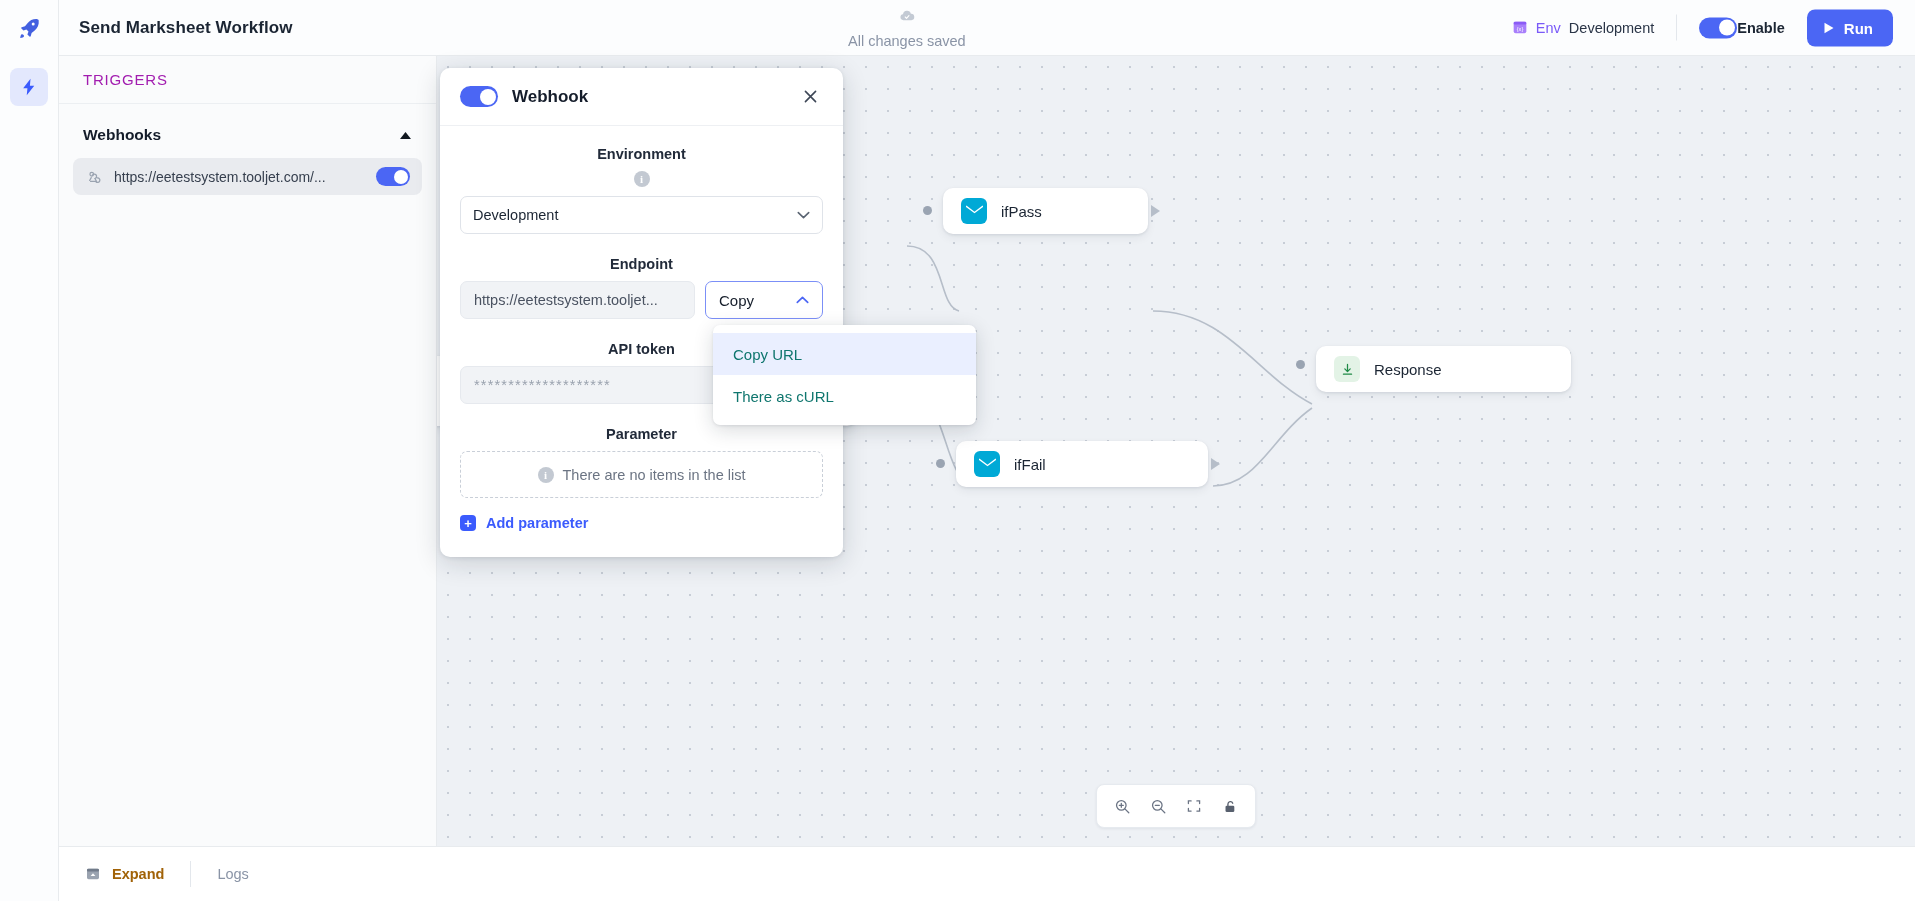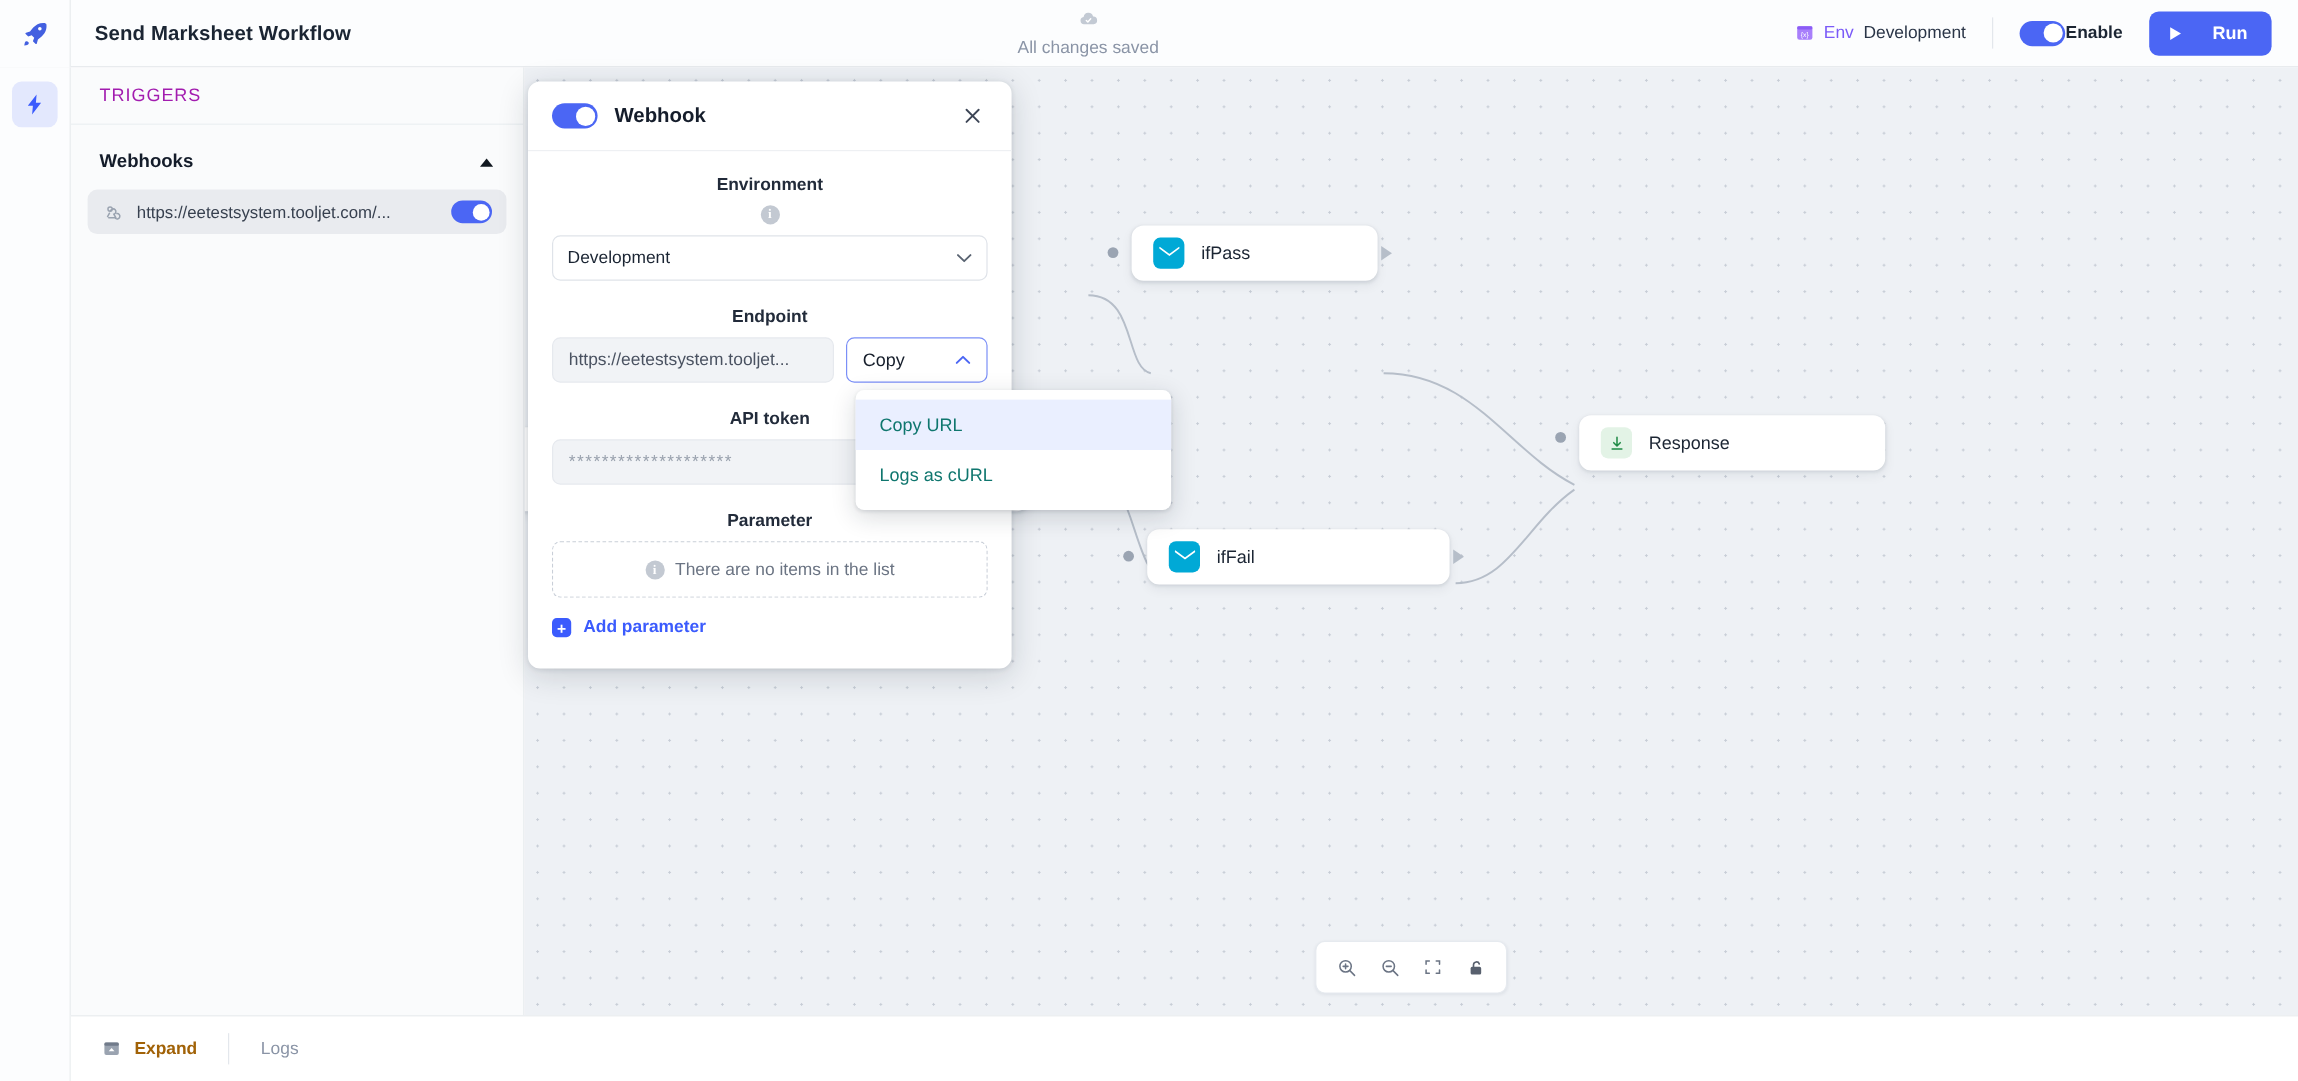--- a/index.html
+++ b/index.html
@@ -33,21 +33,21 @@
     position: absolute; right: 22px; top: 50%; transform: translateY(-50%);
     display: flex; align-items: center; gap: 0;
   }
   .env-badge { display: flex; align-items: center; gap: 8px; padding-right: 22px; }
   .env-label { font-size: 14.5px; color: #7a5af8; font-weight: 500; }
   .env-value { font-size: 14.5px; color: #2a3547; font-weight: 500; }
   .vdiv { width: 1px; height: 26px; background: #e3e7ec; margin-right: 22px; }
   .enable-wrap { display: flex; align-items: center; margin-right: 22px; }
   .enable-text { font-size: 14.5px; color: #1b2533; font-weight: 600; }
   .run-btn {
-    display: flex; align-items: center; gap: 25px;
+    display: flex; align-items: center; gap: 9px;
     background: #4b66f4; color: #fff; border: none; border-radius: 8px;
     padding: 10px 20px 10px 16px; font-size: 15px; font-weight: 600;
     font-family: "Liberation Sans", sans-serif; cursor: pointer;
   }
 
   
   .toggle { width: 38px; height: 21px; border-radius: 11px; background: #4b66f4; position: relative; flex: none; cursor: pointer; }
   .toggle::after { content:""; position:absolute; top:2.5px; right:2.5px; width:16px; height:16px; border-radius:50%; background:#fff; }
   .toggle.sm { width: 34px; height: 19px; border-radius: 10px; }
   .toggle.sm::after { width: 14px; height: 14px; top: 2.5px; right: 2.5px; }
@@ -412,21 +412,21 @@
       </div>
       <div class="add-param">
         <span class="plus-sq">+</span>
         <span>Add parameter</span>
       </div>
     </div>
   </div>
 
   <div class="menu">
     <div class="menu-item active">Copy URL</div>
-    <div class="menu-item">Logs as cURL</div>
+    <div class="menu-item">There as cURL</div>
   </div>
 
   <div class="footer">
     <div class="foot-item">
       <svg width="16" height="16" viewBox="0 0 20 20">
         <rect x="2.5" y="3.5" width="15" height="13" rx="2" fill="#9aa3b0"></rect>
         <rect x="2.5" y="3.5" width="15" height="3.4" rx="1.4" fill="#717b8a"></rect>
         <path d="M10 9.2l3 3.4H7z" fill="#fff"></path>
       </svg>
       <span>Expand</span>

